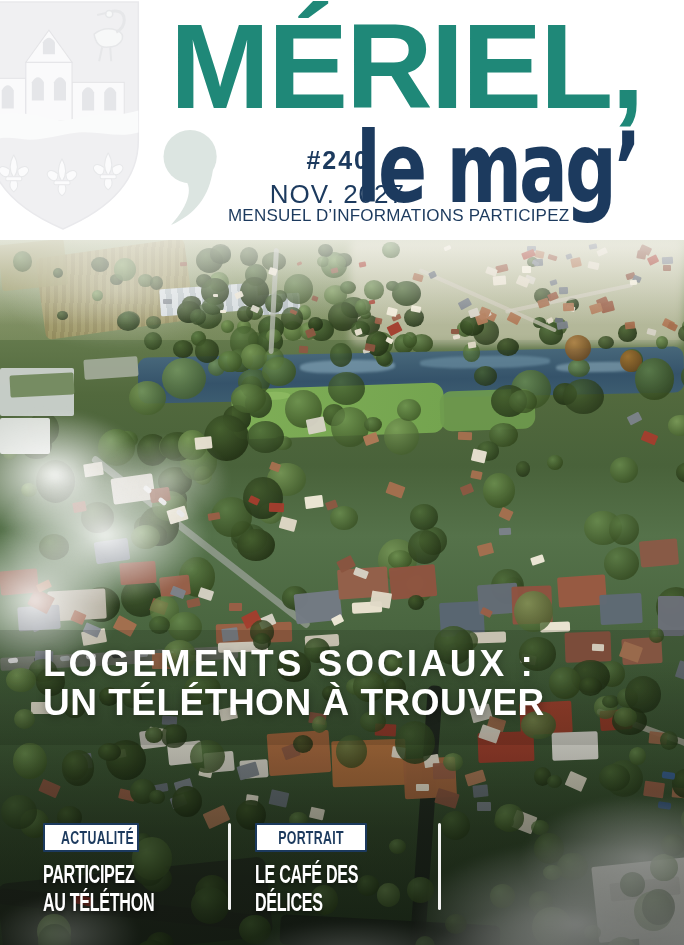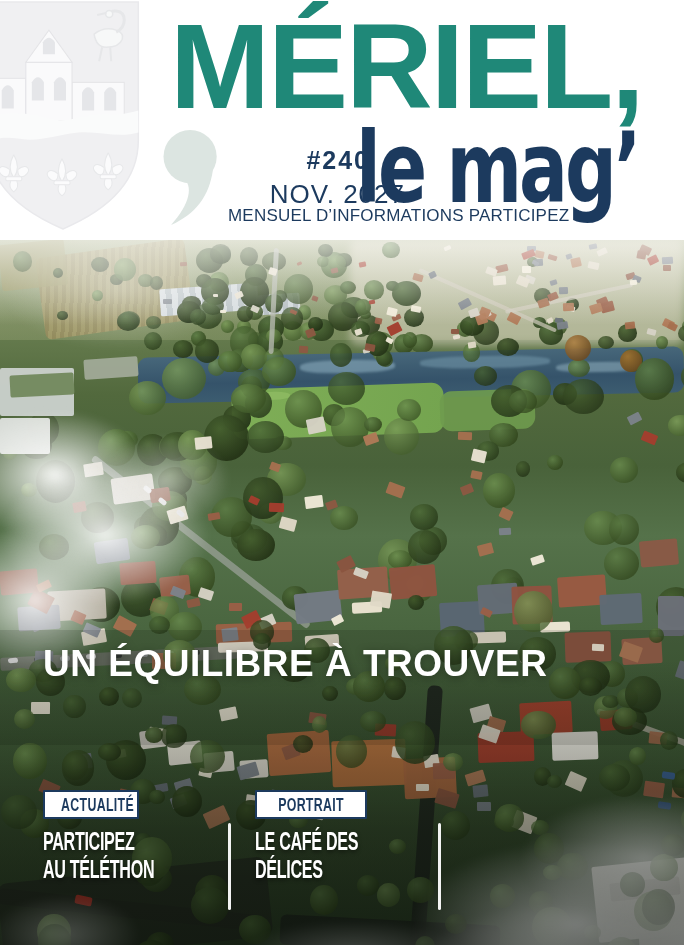--- a/index.html
+++ b/index.html
@@ -30,21 +30,21 @@
 
   
   .badge-ga{position:absolute;left:43px;top:367px;z-index:50;background:var(--teal,#1F8878);
     color:#fff;font-size:20px;line-height:20px;font-weight:700;letter-spacing:.5px;
     padding:5px 13px;border-radius:2px;}
   .headline{position:absolute;left:43px;top:404px;z-index:50;color:#fff;font-weight:700;
     text-shadow:0 2px 8px rgba(0,0,0,.35);white-space:nowrap;}
   .headline .hl1{display:block;font-size:37px;line-height:39px;letter-spacing:3px;}
   .headline .hl2{display:block;font-size:37px;line-height:39px;letter-spacing:.5px;}
 
-  .column{position:absolute;top:550px;width:180px;z-index:50;}
+  .column{position:absolute;top:583px;width:180px;z-index:50;}
   .col1{left:43px;} .col2{left:255px;} .col3{left:472px;}
   .col-badge{position:relative;height:25px;background:#fff;border:2px solid var(--navy,#1C3A5E);
     border-radius:1px;}
   .col1 .col-badge{width:92px;} .col2 .col-badge{width:108px;} .col3 .col-badge{width:72px;}
   .col-badge span{position:absolute;inset:0;text-align:center;font-size:19px;line-height:25px;
     font-weight:700;color:var(--navy,#1C3A5E);transform:scaleX(.65);letter-spacing:.5px;}
   .col-title{margin-top:8px;color:#fff;font-weight:700;font-size:26px;line-height:28px;
     letter-spacing:-0.5px;transform:scaleX(.62);transform-origin:0 0;white-space:nowrap;
     text-shadow:0 2px 6px rgba(0,0,0,.45);}
   .divider{position:absolute;top:583px;width:3px;height:87px;background:rgba(255,255,255,.95);
@@ -601,21 +601,22 @@
         <div style="position: absolute; left: 420px; top: 665px; width: 260px; height: 120px; background: radial-gradient(closest-side, rgba(255, 255, 255, 0.85), rgba(255, 255, 255, 0)); border-radius: 50%; opacity: 1; transform-origin: center center; transform: rotate(0deg); filter: blur(3px);"></div>
         <div style="position: absolute; left: -10px; top: 655px; width: 150px; height: 80px; background: radial-gradient(closest-side, rgba(255, 255, 255, 0.5), rgba(255, 255, 255, 0)); border-radius: 50%; opacity: 1; transform-origin: center center; transform: rotate(0deg); filter: blur(3px);"></div>
         <div style="position: absolute; left: 240px; top: 680px; width: 230px; height: 70px; background: radial-gradient(closest-side, rgba(255, 255, 255, 0.5), rgba(255, 255, 255, 0)); border-radius: 50%; opacity: 1; transform-origin: center center; transform: rotate(0deg); filter: blur(3px);"></div>
         <div style="position: absolute; left: 0px; top: 0px; width: 684px; height: 85px; background: linear-gradient(rgba(252, 252, 250, 0.7), rgba(252, 252, 250, 0)); border-radius: 0px; opacity: 1; transform-origin: center center; transform: rotate(0deg);"></div>
         <div style="position: absolute; left: 0px; top: 390px; width: 684px; height: 115px; background: rgba(0, 0, 0, 0.12); border-radius: 0px; opacity: 1; transform-origin: center center; transform: rotate(0deg);"></div>
         <div style="position: absolute; left: 0px; top: 420px; width: 684px; height: 285px; background: linear-gradient(rgba(6, 12, 6, 0), rgba(6, 12, 6, 0.42) 60%, rgba(5, 10, 5, 0.55)); border-radius: 0px; opacity: 1; transform-origin: center center; transform: rotate(0deg);"></div>
       </div>
 
 
     <h1 class="headline" style="margin:0;font-weight:700">
-      <span class="hl2">UN ÉQUILIBRE À TROUVER</span>
+      <span class="hl1">LOGEMENTS SOCIAUX :</span>
+      <span class="hl2">UN TÉLÉTHON À TROUVER</span>
     </h1>
 
     <div class="column col1">
       <div class="col-badge">
         <span>ACTUALITÉ</span>
       </div>
       <div class="col-title">
         <span style="display:block">PARTICIPEZ</span>
         <span style="display:block">AU TÉLÉTHON</span>
       </div>

